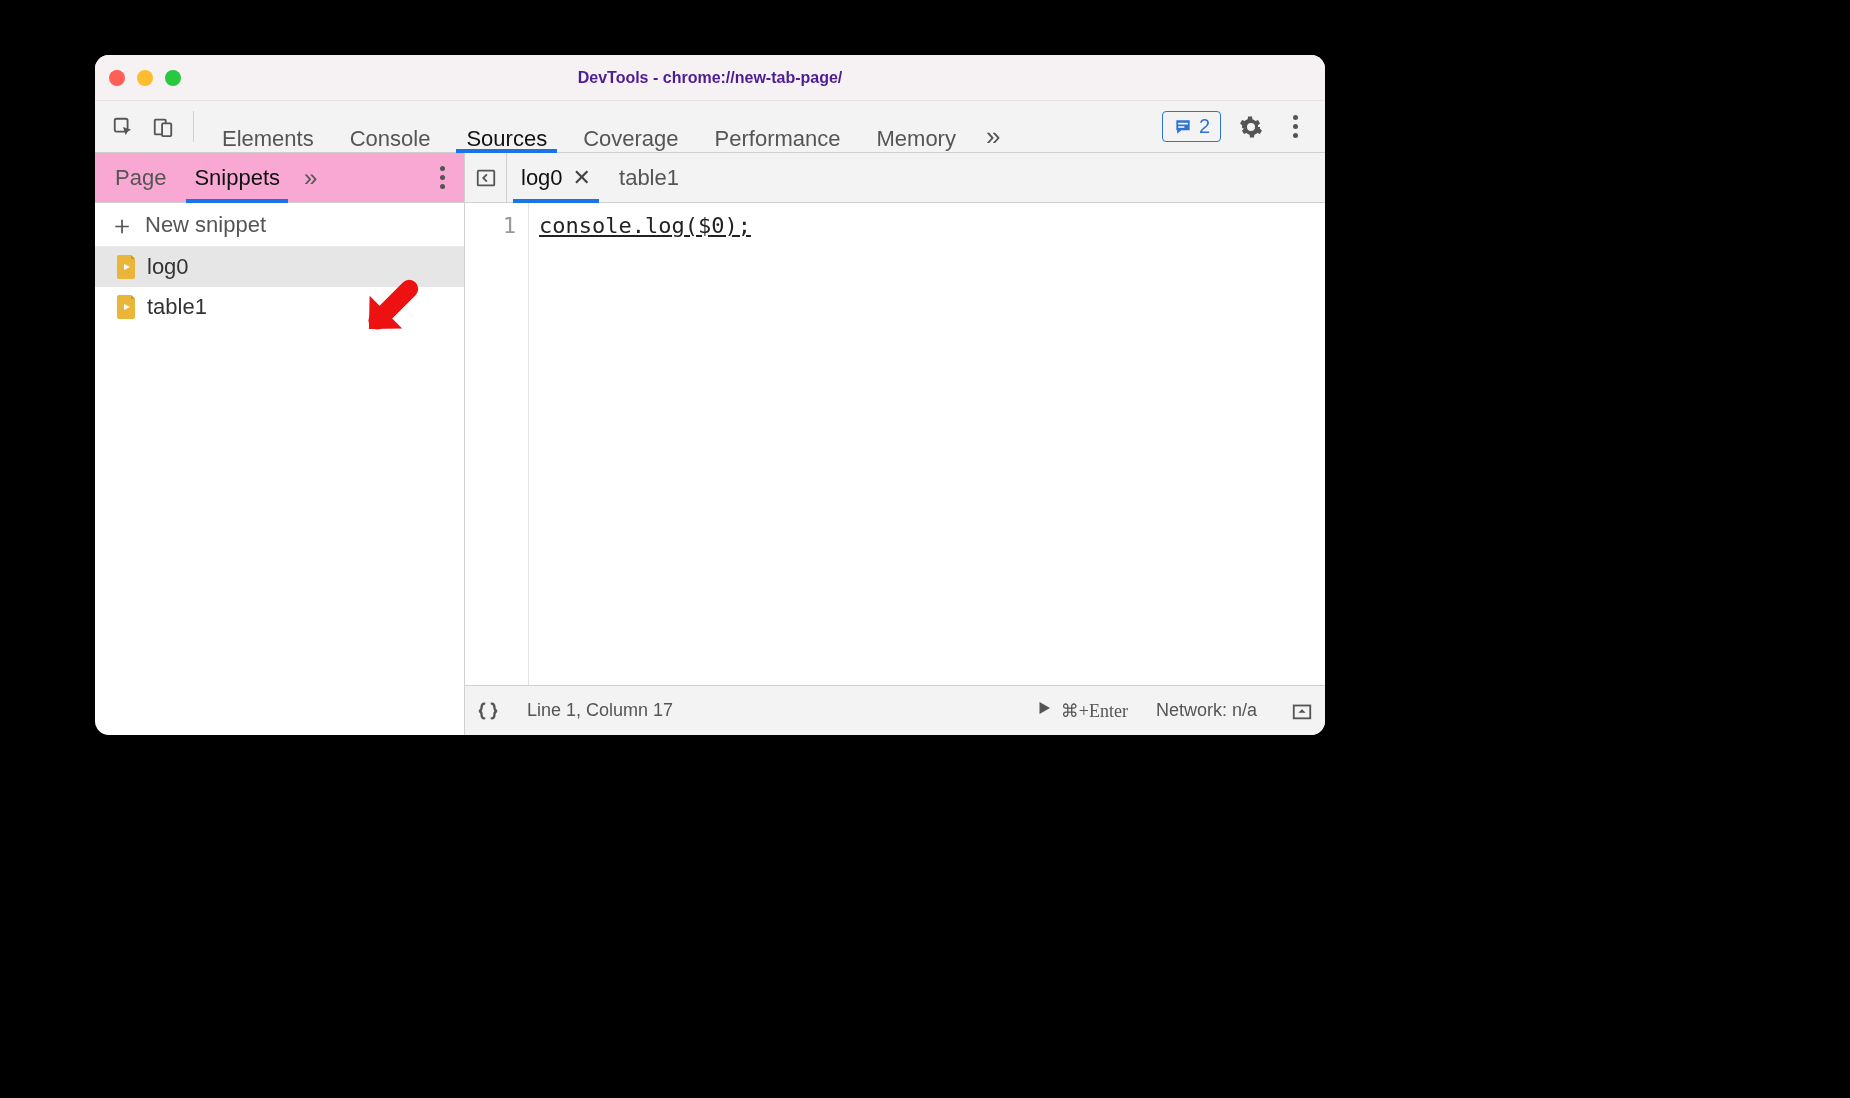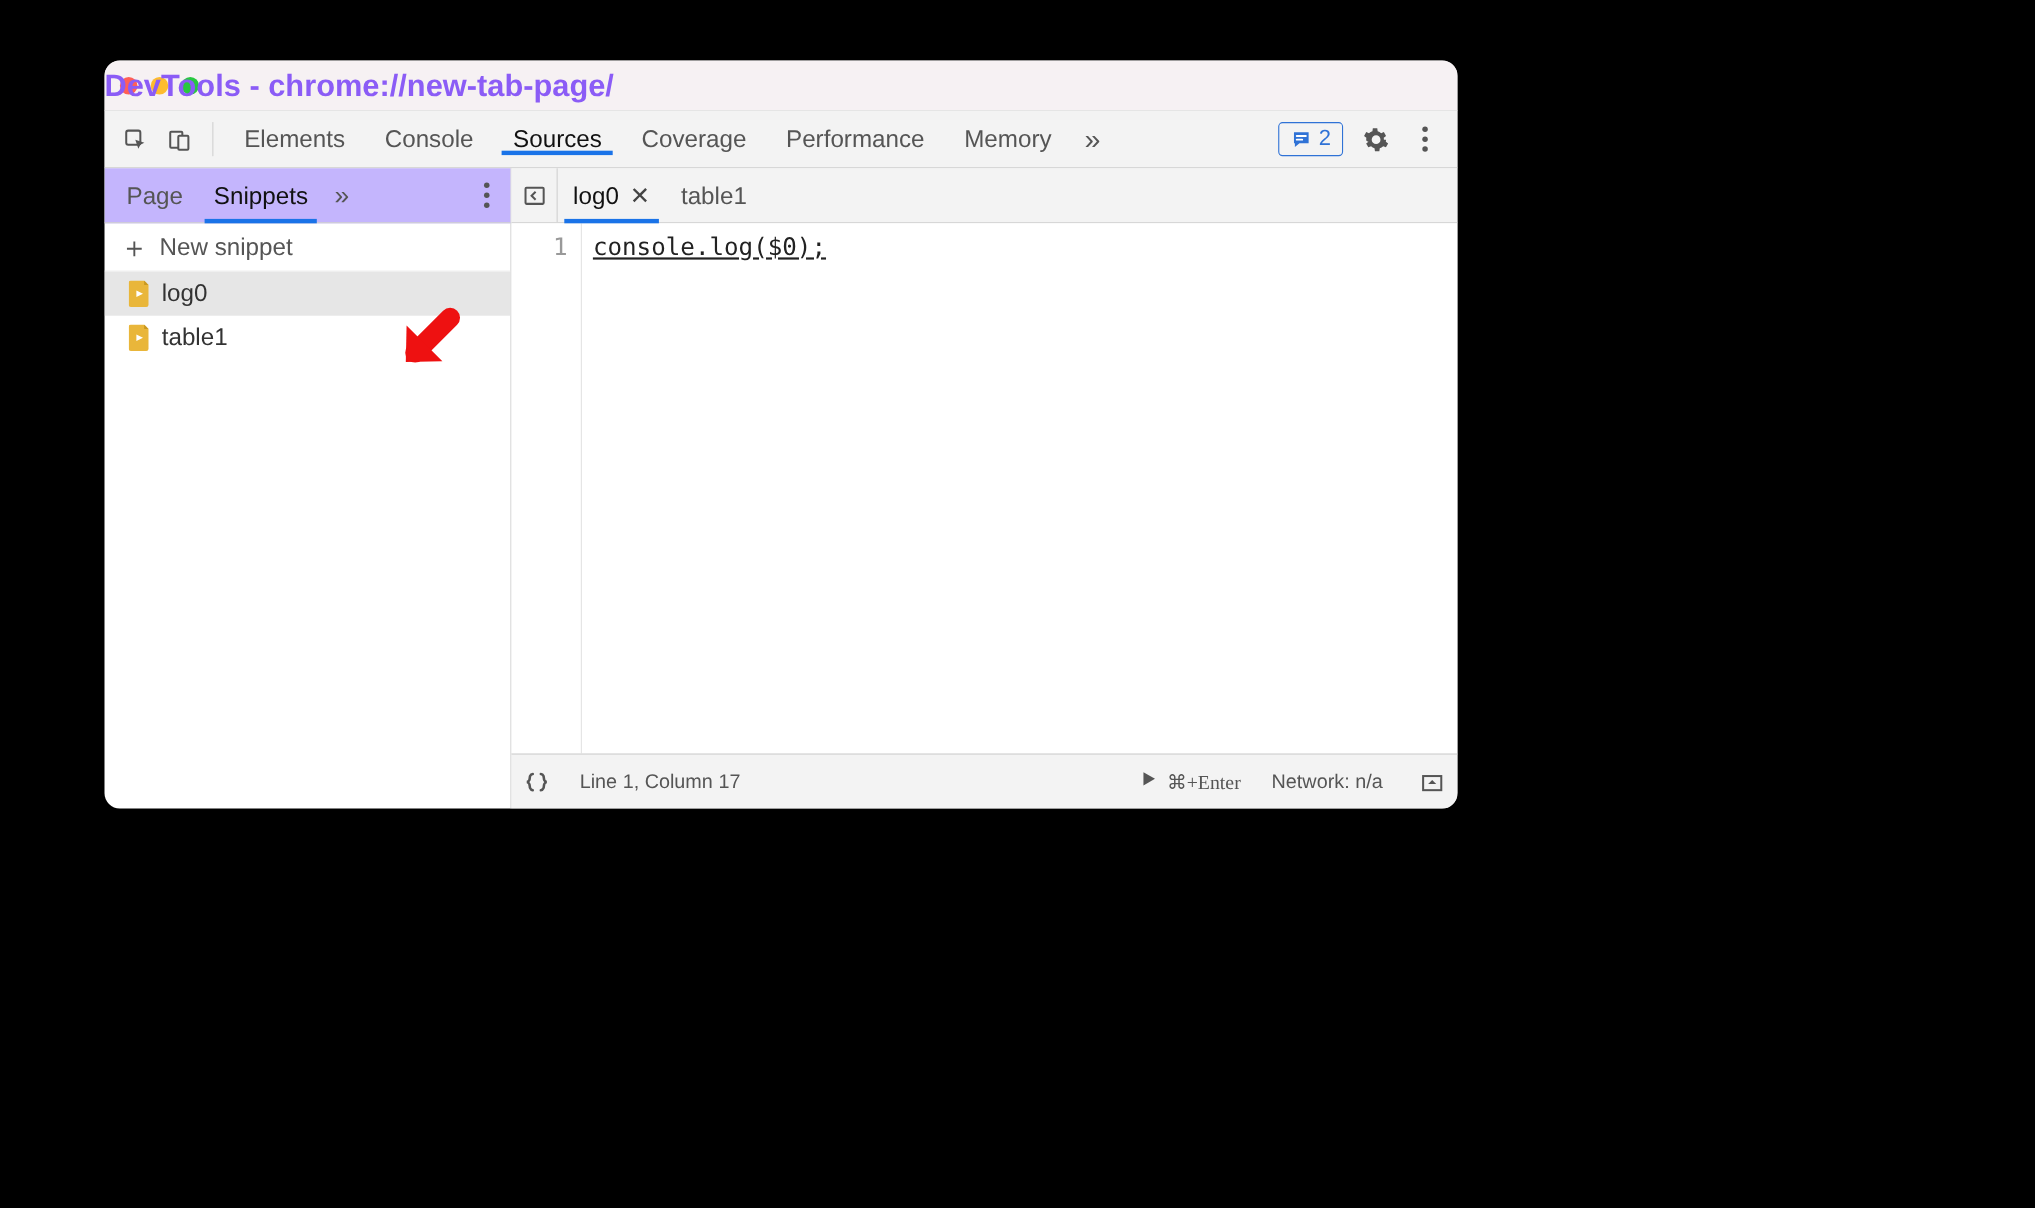--- a/index.html
+++ b/index.html
@@ -24,37 +24,37 @@
     padding: 0 14px;
     border-bottom: 1px solid #e5e5e5;
     position: relative;
   }
   .traffic { display: flex; gap: 12px; }
   .tl { width: 16px; height: 16px; border-radius: 50%; }
   .tl.red { background: #ff5f57; }
   .tl.yellow { background: #febc2e; }
   .tl.green { background: #28c840; }
   .title-center {
-    position: absolute; left: 0; right: 0; 
-    font-size: 28px; font-weight: 600; color: #8b5cf6;
+    position: absolute; left: 0; right: 0; text-align: center;
+    font-size: 16px; font-weight: 600; color: #4c1d95;
     pointer-events: none;
   }
   
   .main-toolbar {
     height: 52px;
     background: #f3f3f3;
     border-bottom: 1px solid #d0d0d0;
     display: flex;
     align-items: stretch;
     padding: 0 8px;
   }
   .tool-ic { width: 40px; display: flex; align-items: center; justify-content: center; color: #555; }
   .tool-ic svg { width: 22px; height: 22px; }
   .vsep { width: 1px; background: #d0d0d0; margin: 10px 10px; }
-  .tabstrip { display: flex; align-items: center; }
+  .tabstrip { display: flex; align-items: flex-end; }
   .tab {
     padding: 0 18px;
     display: flex; align-items: center;
     font-size: 22px; color: #555;
     cursor: pointer;
     position: relative;
   }
   .tab.active { color: #111; }
   .tab.active::after {
     content: ""; position: absolute; left: 8px; right: 8px; bottom: -1px;
@@ -80,21 +80,21 @@
   
   .content { flex: 1; display: flex; min-height: 0; }
   .left-panel {
     width: 370px;
     border-right: 1px solid #d0d0d0;
     display: flex; flex-direction: column;
     min-height: 0;
   }
   .sub-toolbar {
     height: 50px;
-    background: #c4b5fd;
+    background: #f9a8d4;
     border-bottom: 1px solid #d0d0d0;
     display: flex; align-items: stretch;
     padding-left: 6px;
   }
   .sub-tab {
     padding: 0 14px;
     display: flex; align-items: center;
     font-size: 22px; color: #555;
     position: relative; cursor: pointer;
   }

